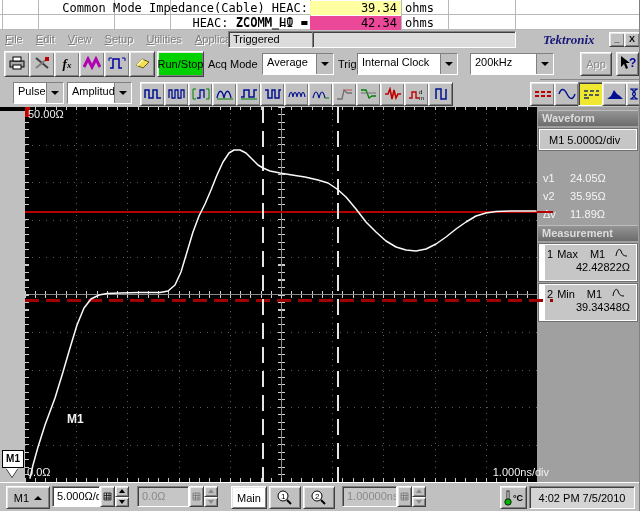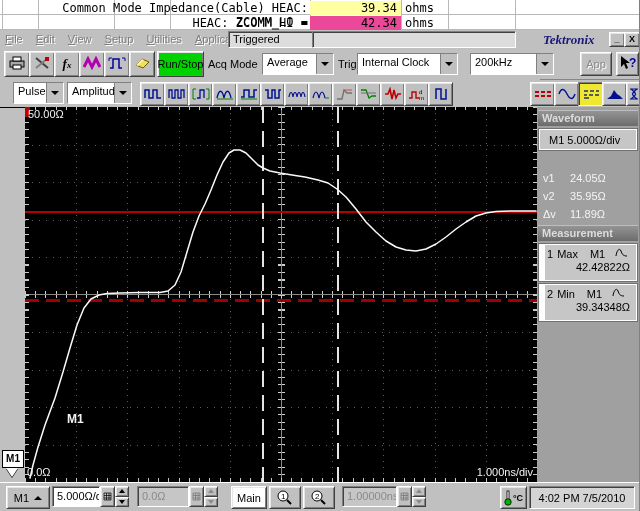--- a/index.html
+++ b/index.html
@@ -29,35 +29,35 @@
              text-shadow:1px 1px 0 #ffffff;}
   .menu-item::first-letter{text-decoration:underline;}
   .status-box{background:#dcdcdc;line-height:14px;padding-left:4px;}
   #logo{font-family:"Liberation Serif",serif;font-weight:bold;font-style:italic;
         color:#181878;font-size:13px;}
   .win-btn{width:14px;height:13px;font-weight:bold;font-size:9px;line-height:9px;}
   
   #toolbar1{left:0;top:49px;width:640px;height:30px;background:#c0c0c0;
             border-bottom:1px solid #868686;padding-left:24px;}
   #toolbar2{left:0;top:79px;width:540px;height:28px;background:#c0c0c0;
-            border-bottom:1px solid #000000;}
+            border-bottom:4px solid #000000;}
   .tb-btn{width:24px;height:24px;}
   .pat-btn{width:23px;height:22px;}
   .combo{display:flex;height:20px;background:#fff;border:1px solid;
          border-color:#808080 #ffffff #ffffff #808080;box-shadow:inset 1px 1px 0 #404040;}
   .combo-field{flex:1;padding:2px 3px 0 4px;background:#fff;white-space:nowrap;overflow:hidden;}
   .combo-btn{width:16px;background:#c0c0c0;border-left:1px solid #808080;
              display:flex;align-items:center;justify-content:center;}
   .arr-dn{width:0;height:0;border-left:4px solid transparent;border-right:4px solid transparent;
           border-top:4px solid #000;}
   .arr-up{width:0;height:0;border-left:4px solid transparent;border-right:4px solid transparent;
           border-bottom:4px solid #000;}
   .tb-label{line-height:24px;}
   
-  #plot{left:25px;top:107px;width:512px;height:375px;background:#000;}
+  #plot{left:25px;top:107px;width:512px;height:375px;background:#000;padding-left:16px;}
   .gv{position:absolute;top:0;bottom:0;width:1px;
       background:repeating-linear-gradient(to bottom,#5c5c5c 0 1px,transparent 1px 6px);}
   .gh{position:absolute;left:0;right:0;height:1px;
       background:repeating-linear-gradient(to right,#5c5c5c 0 1px,transparent 1px 7px);}
   .ctr-v{left:256px;top:0;bottom:0;width:1px;background:#8a8a8a;}
   .ctr-v-ticks{left:253px;top:0;bottom:0;width:7px;
       background:repeating-linear-gradient(to bottom,#cfcfcf 0 1px,transparent 1px 7.5px);}
   .ctr-h{top:187px;left:0;right:0;height:1px;background:#8a8a8a;}
   .ctr-h-ticks{top:184px;left:0;right:0;height:7px;
       background:repeating-linear-gradient(to right,#cfcfcf 0 1px,transparent 1px 10.24px);}

